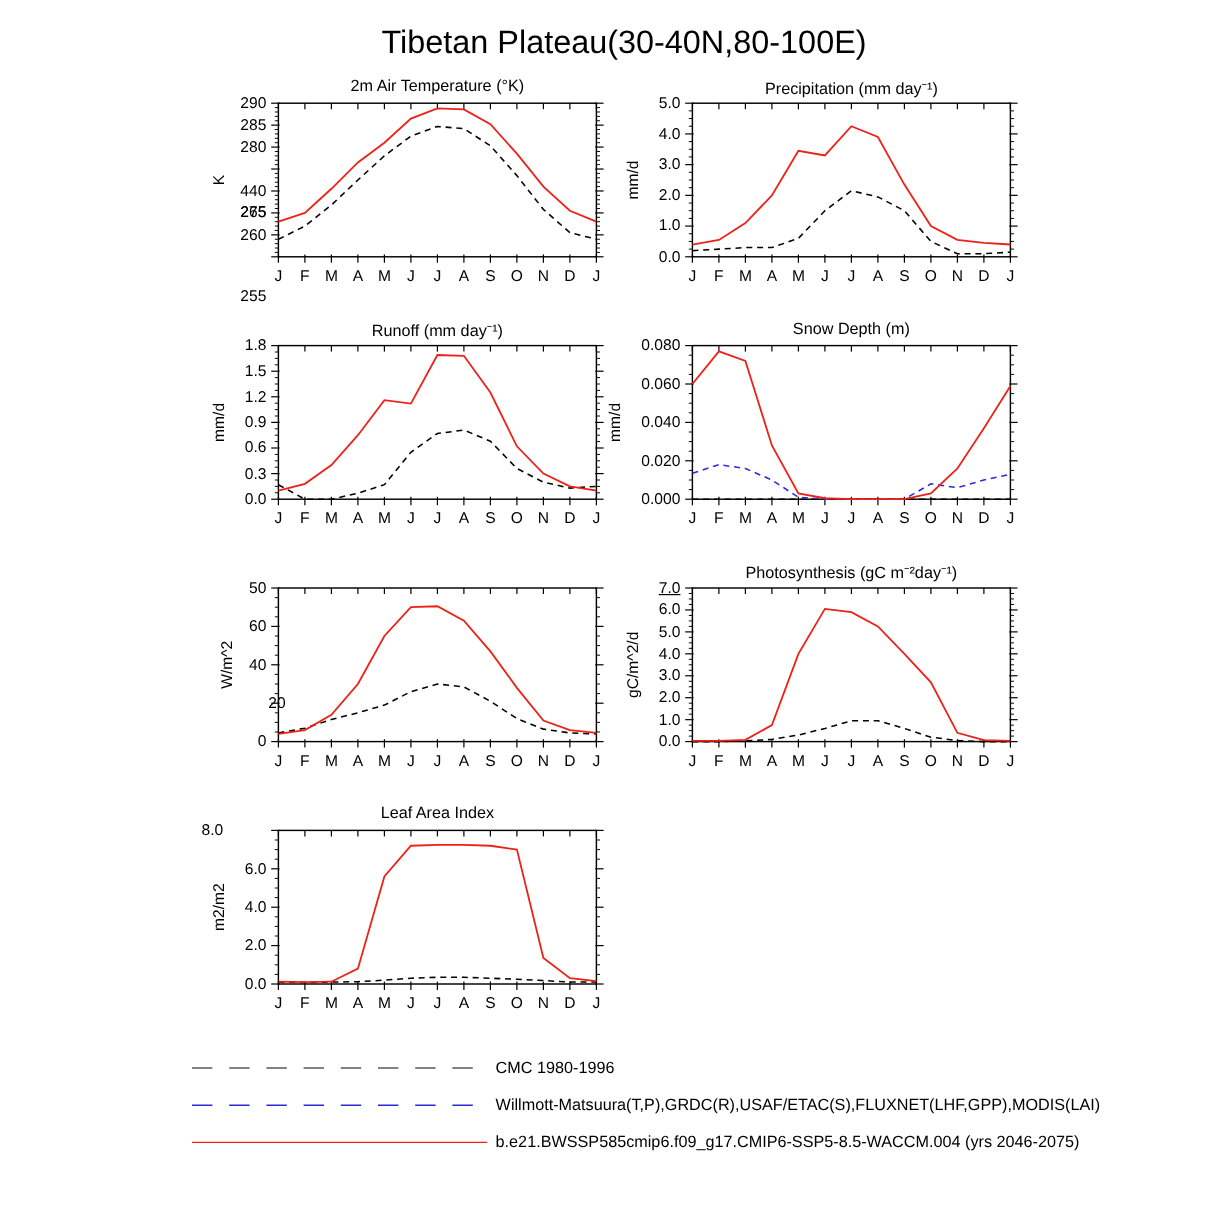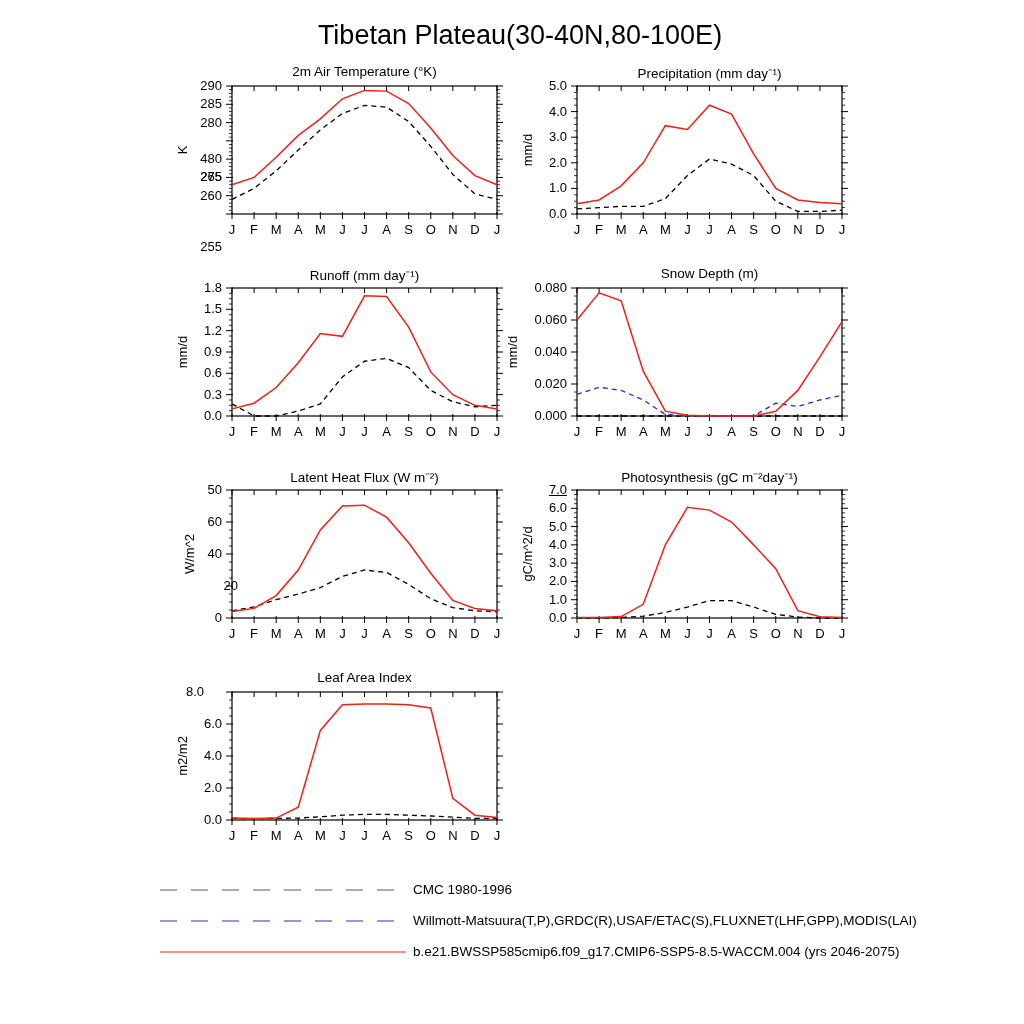--- a/index.html
+++ b/index.html
@@ -592,21 +592,21 @@
     <div style="left: 354.5px; top: 222px; width: 20px; text-align: center; font-size: 13px;">J</div>
     <div style="left: 376.583px; top: 222px; width: 20px; text-align: center; font-size: 13px;">A</div>
     <div style="left: 398.667px; top: 222px; width: 20px; text-align: center; font-size: 13px;">S</div>
     <div style="left: 420.75px; top: 222px; width: 20px; text-align: center; font-size: 13px;">O</div>
     <div style="left: 442.833px; top: 222px; width: 20px; text-align: center; font-size: 13px;">N</div>
     <div style="left: 464.917px; top: 222px; width: 20px; text-align: center; font-size: 13px;">D</div>
     <div style="left: 487px; top: 222px; width: 20px; text-align: center; font-size: 13px;">J</div>
     <div style="left: 168px; top: 206px; width: 54px; text-align: right; font-size: 13px; margin-top: 33px;">255</div>
     <div style="left: 168px; top: 187.714px; width: 54px; text-align: right; font-size: 13px;">260</div>
     <div style="left: 168px; top: 169.429px; width: 54px; text-align: right; font-size: 13px;">265</div>
-    <div style="left: 168px; top: 151.143px; width: 54px; text-align: right; font-size: 13px;">480</div>
+    <div style="left: 168px; top: 151.143px; width: 54px; text-align: right; font-size: 13px;">440</div>
     <div style="left: 168px; top: 132.857px; width: 54px; text-align: right; font-size: 13px; margin-top: 36px;">275</div>
     <div style="left: 168px; top: 114.571px; width: 54px; text-align: right; font-size: 13px;">280</div>
     <div style="left: 168px; top: 96.2857px; width: 54px; text-align: right; font-size: 13px;">285</div>
     <div style="left: 168px; top: 78px; width: 54px; text-align: right; font-size: 13px;">290</div>
     <div style="left: 232px; top: 64px; width: 265px; text-align: center; font-size: 13.5px;">2m Air Temperature (°K)</div>
     <div style="font-size: 13px; white-space: nowrap; left: 181.8px; top: 150px; transform: translate(-50%, -50%) rotate(-90deg);">K</div>
     <div style="left: 567px; top: 222px; width: 20px; text-align: center; font-size: 13px;">J</div>
     <div style="left: 589.083px; top: 222px; width: 20px; text-align: center; font-size: 13px;">F</div>
     <div style="left: 611.167px; top: 222px; width: 20px; text-align: center; font-size: 13px;">M</div>
     <div style="left: 633.25px; top: 222px; width: 20px; text-align: center; font-size: 13px;">A</div>
@@ -680,21 +680,20 @@
     <div style="left: 398.667px; top: 626px; width: 20px; text-align: center; font-size: 13px;">S</div>
     <div style="left: 420.75px; top: 626px; width: 20px; text-align: center; font-size: 13px;">O</div>
     <div style="left: 442.833px; top: 626px; width: 20px; text-align: center; font-size: 13px;">N</div>
     <div style="left: 464.917px; top: 626px; width: 20px; text-align: center; font-size: 13px;">D</div>
     <div style="left: 487px; top: 626px; width: 20px; text-align: center; font-size: 13px;">J</div>
     <div style="left: 168px; top: 610px; width: 54px; text-align: right; font-size: 13px;">0</div>
     <div style="left: 184px; top: 578px; width: 54px; text-align: right; font-size: 13px;">20</div>
     <div style="left: 168px; top: 546px; width: 54px; text-align: right; font-size: 13px;">40</div>
     <div style="left: 168px; top: 514px; width: 54px; text-align: right; font-size: 13px;">60</div>
     <div style="left: 168px; top: 482px; width: 54px; text-align: right; font-size: 13px;">50</div>
-    <div style="left: 232px; top: 468px; width: 265px; text-align: center; font-size: 13.5px;">Latent Heat Flux (W m⁻²)</div>
     <div style="font-size: 13px; white-space: nowrap; left: 189.2px; top: 554px; transform: translate(-50%, -50%) rotate(-90deg);">W/m^2</div>
     <div style="left: 567px; top: 626px; width: 20px; text-align: center; font-size: 13px;">J</div>
     <div style="left: 589.083px; top: 626px; width: 20px; text-align: center; font-size: 13px;">F</div>
     <div style="left: 611.167px; top: 626px; width: 20px; text-align: center; font-size: 13px;">M</div>
     <div style="left: 633.25px; top: 626px; width: 20px; text-align: center; font-size: 13px;">A</div>
     <div style="left: 655.333px; top: 626px; width: 20px; text-align: center; font-size: 13px;">M</div>
     <div style="left: 677.417px; top: 626px; width: 20px; text-align: center; font-size: 13px;">J</div>
     <div style="left: 699.5px; top: 626px; width: 20px; text-align: center; font-size: 13px;">J</div>
     <div style="left: 721.583px; top: 626px; width: 20px; text-align: center; font-size: 13px;">A</div>
     <div style="left: 743.667px; top: 626px; width: 20px; text-align: center; font-size: 13px;">S</div>
@@ -722,16 +721,16 @@
     <div style="left: 376.583px; top: 828px; width: 20px; text-align: center; font-size: 13px;">A</div>
     <div style="left: 398.667px; top: 828px; width: 20px; text-align: center; font-size: 13px;">S</div>
     <div style="left: 420.75px; top: 828px; width: 20px; text-align: center; font-size: 13px;">O</div>
     <div style="left: 442.833px; top: 828px; width: 20px; text-align: center; font-size: 13px;">N</div>
     <div style="left: 464.917px; top: 828px; width: 20px; text-align: center; font-size: 13px;">D</div>
     <div style="left: 487px; top: 828px; width: 20px; text-align: center; font-size: 13px;">J</div>
     <div style="left: 168px; top: 812px; width: 54px; text-align: right; font-size: 13px;">0.0</div>
     <div style="left: 168px; top: 780px; width: 54px; text-align: right; font-size: 13px;">2.0</div>
     <div style="left: 168px; top: 748px; width: 54px; text-align: right; font-size: 13px;">4.0</div>
     <div style="left: 168px; top: 716px; width: 54px; text-align: right; font-size: 13px;">6.0</div>
-    <div style="left: 168px; top: 684px; width: 54px; text-align: center; font-size: 13px;">8.0</div>
+    <div style="left: 168px; top: 684px; width: 54px; text-align: left; font-size: 13px;">8.0</div>
     <div style="left: 232px; top: 670px; width: 265px; text-align: center; font-size: 13.5px;">Leaf Area Index</div>
     <div style="font-size: 13px; white-space: nowrap; left: 181.8px; top: 756px; transform: translate(-50%, -50%) rotate(-90deg);">m2/m2</div>
   </div>
 
 </body></html>

